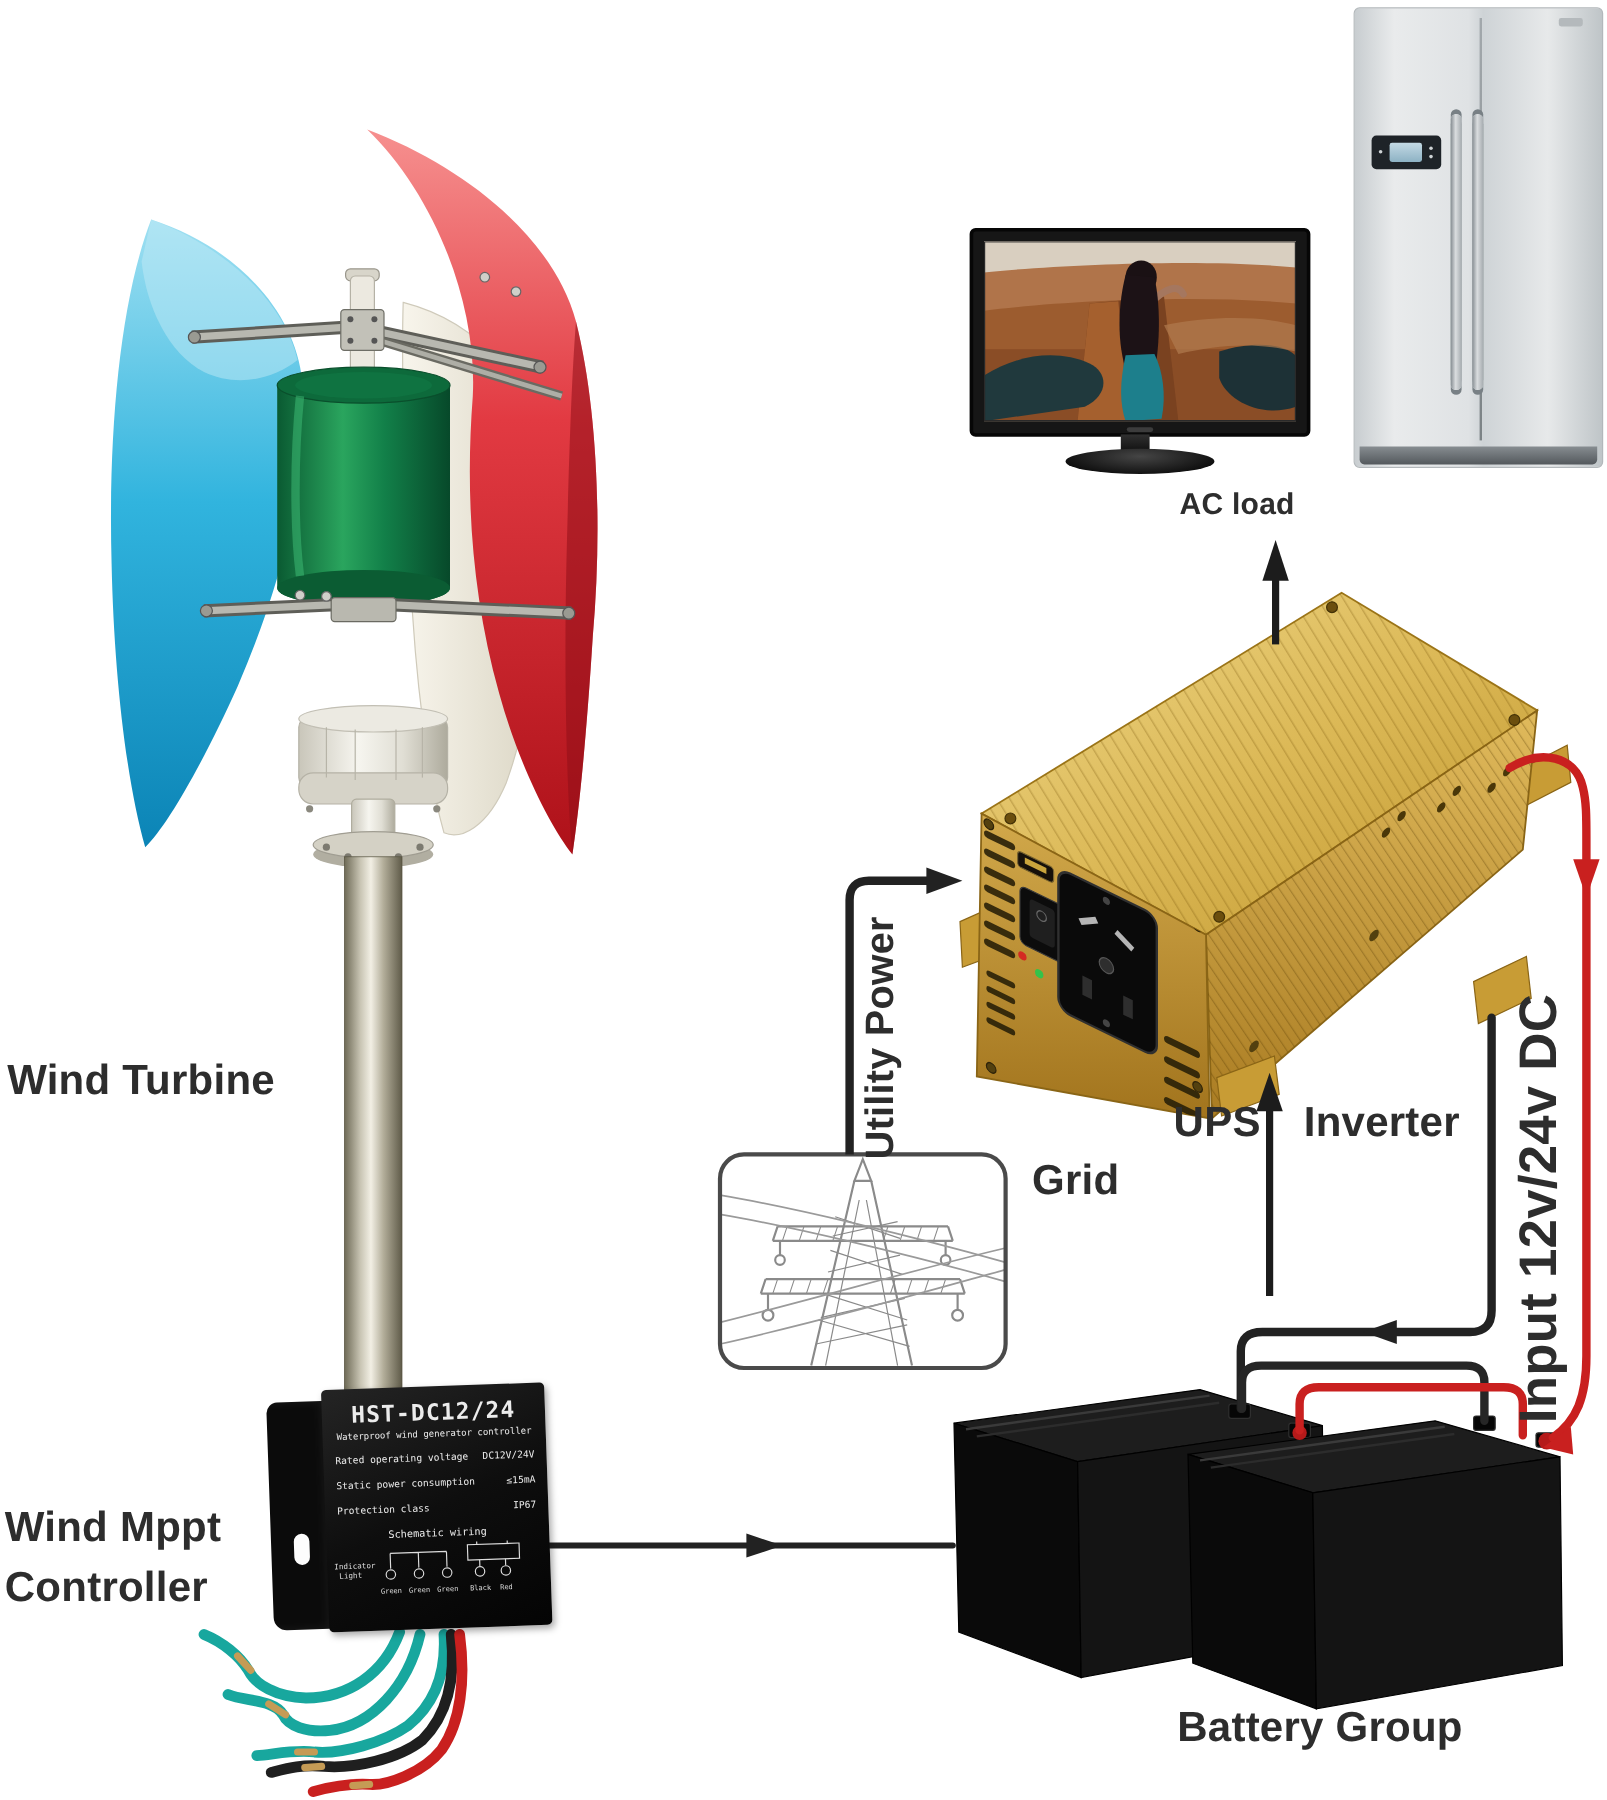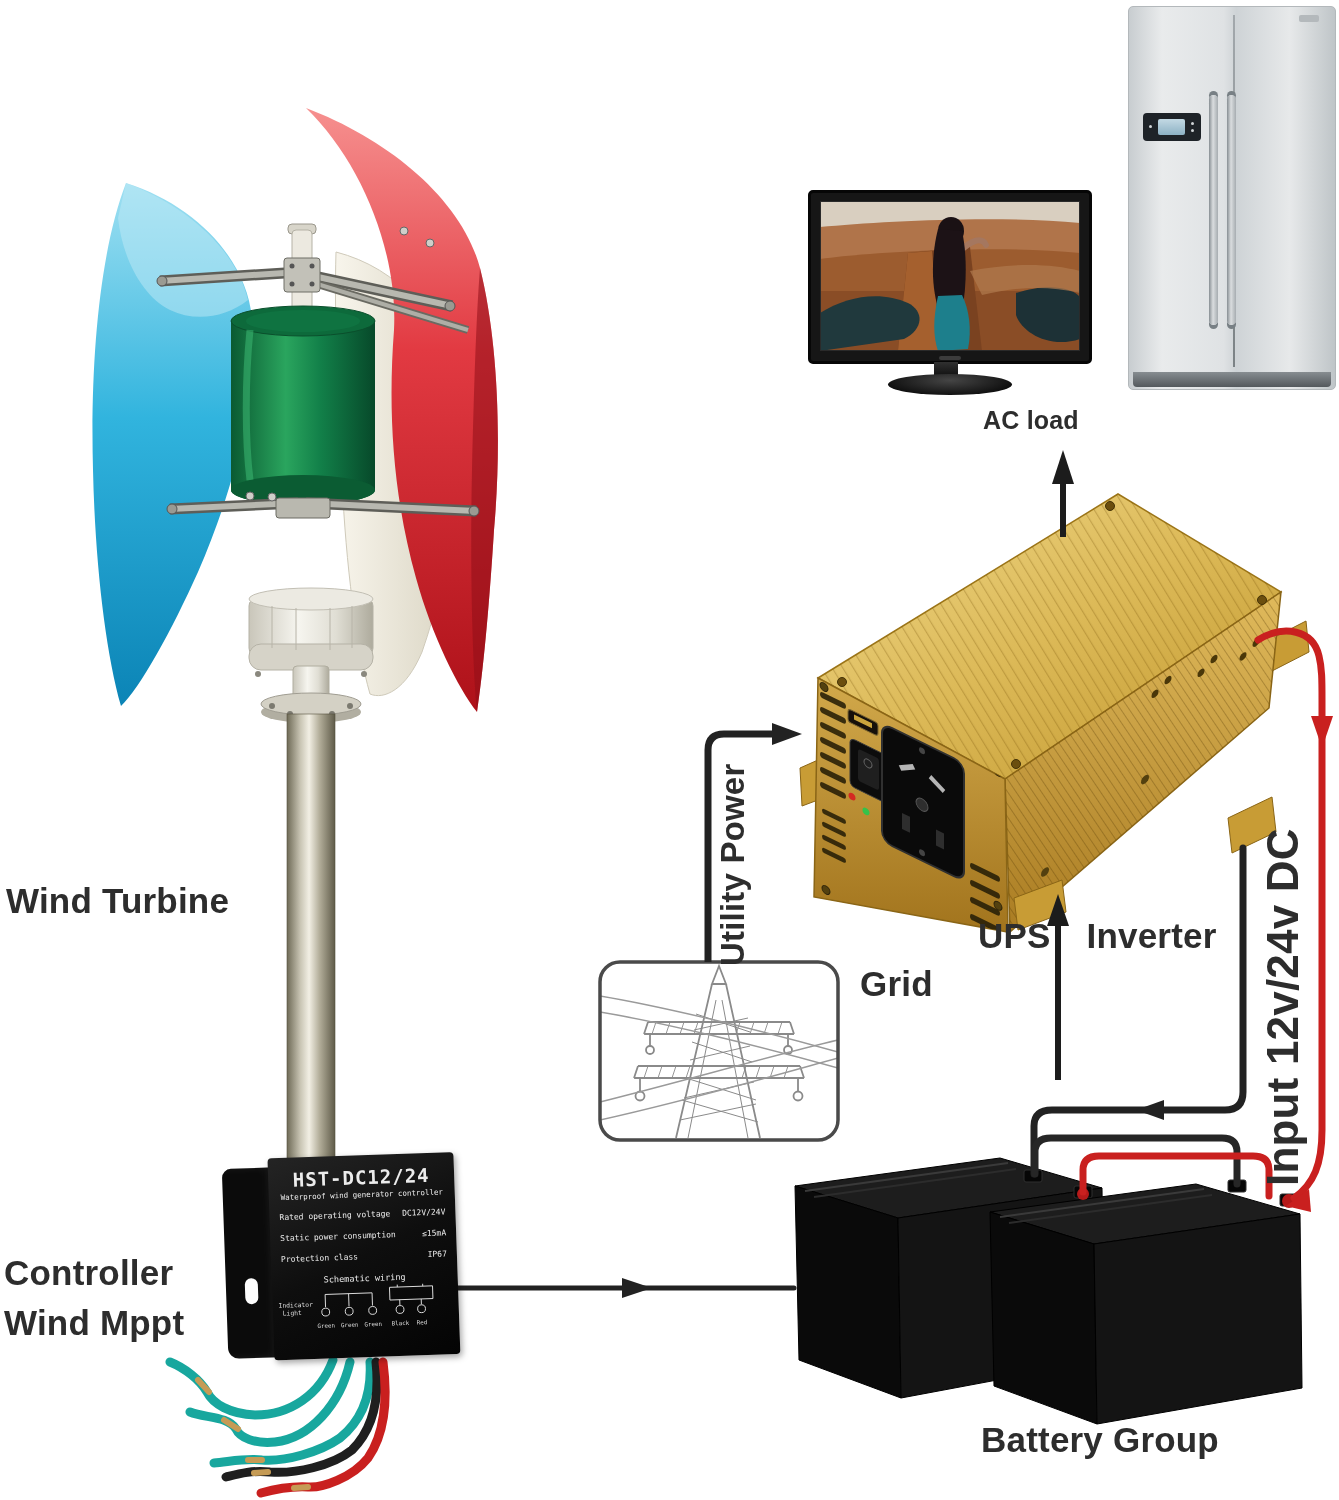--- a/index.html
+++ b/index.html
@@ -458,22 +458,22 @@
       <text x="128" y="42" font-size="6" fill="#ddd" text-anchor="middle">Black</text>
       <text x="150" y="42" font-size="6" fill="#ddd" text-anchor="middle">Red</text>
     </svg>
   </div>
 </div>
 
 <div class="lbl lbl-big" id="lbl-turbine">
   <div>Wind Turbine</div>
 </div>
 <div class="lbl lbl-big" id="lbl-mppt">
+  <div>Wind Mppt</div>
   <div>Controller</div>
-  <div>Wind Mppt</div>
 </div>
 <div class="lbl" id="lbl-acload">AC load</div>
 <div class="lbl" id="lbl-ups">UPS Inverter</div>
 <div class="lbl vlbl" id="lbl-utility">Utility Power</div>
 <div class="lbl vlbl" id="lbl-inputdc">Input 12v/24v DC</div>
 <div class="lbl" id="lbl-grid">Grid</div>
 <div class="lbl" id="lbl-batt">Battery Group</div>
 
 </div>
 

